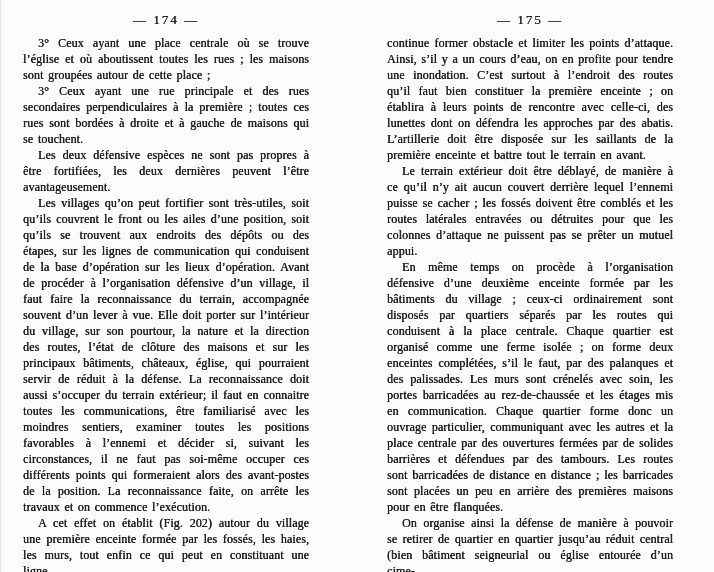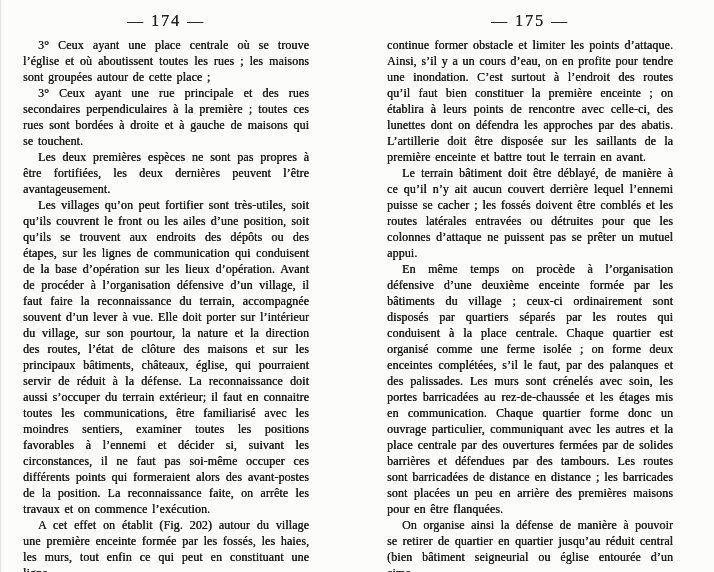--- a/index.html
+++ b/index.html
@@ -28,21 +28,21 @@
   }
   .page-inner {
     position: absolute;
     top: 12px;
     width: 286px;
   }
   .page-left .page-inner  { left: 23px; }
   .page-right .page-inner { left: 30px; }
   .page-header {
     text-align: center;
-    font-size: 16px;
+    font-size: 13px;
     letter-spacing: 2px;
     margin-bottom: 7px;
     color: #242424;
     text-shadow: 0.3px 0 0 currentColor;
   }
   .page-body p {
     margin: 0;
     font-size: 12px;
     line-height: 16px;
     text-align: justify;
@@ -70,32 +70,32 @@
 <div class="scan-edge"></div>
 
 <div class="spread">
 
   <div class="page page-left">
     <div class="page-inner">
       <div class="page-header">—  174  —</div>
       <div class="page-body">
         <p class="indent">3° Ceux ayant une place centrale où se trouve l’église et où aboutissent toutes les rues ; les maisons sont groupées autour de cette place ;</p>
         <p class="indent">3° Ceux ayant une rue principale et des rues secondaires perpendiculaires à la première ; toutes ces rues sont bordées à droite et à gauche de maisons qui se touchent.</p>
-        <p class="indent">Les deux premières espèces ne sont pas propres à être fortifiées, les deux dernières peuvent l’être avantageusement.</p>
+        <p class="indent">Les deux défensive espèces ne sont pas propres à être fortifiées, les deux dernières peuvent l’être avantageusement.</p>
         <p class="indent">Les villages qu’on peut fortifier sont très-utiles, soit qu’ils couvrent le front ou les ailes d’une position, soit qu’ils se trouvent aux endroits des dépôts ou des étapes, sur les lignes de communication qui conduisent de la base d’opération sur les lieux d’opération. Avant de procéder à l’organisation défensive d’un village, il faut faire la reconnaissance du terrain, accompagnée souvent d’un lever à vue. Elle doit porter sur l’intérieur du village, sur son pourtour, la nature et la direction des routes, l’état de clôture des maisons et sur les principaux bâtiments, châteaux, église, qui pourraient servir de réduit à la défense. La reconnaissance doit aussi s’occuper du terrain extérieur; il faut en connaitre toutes les communications, être familiarisé avec les moindres sentiers, examiner toutes les positions favorables à l’ennemi et décider si, suivant les circonstances, il ne faut pas soi-même occuper ces différents points qui formeraient alors des avant-postes de la position. La reconnaissance faite, on arrête les travaux et on commence l’exécution.</p>
         <p class="indent">A cet effet on établit (Fig. 202) autour du village une première enceinte formée par les fossés, les haies, les murs, tout enfin ce qui peut en constituant une ligne</p>
       </div>
     </div>
   </div>
 
   <div class="page page-right">
     <div class="page-inner">
       <div class="page-header">—  175  —</div>
       <div class="page-body">
         <p class="no-indent">continue former obstacle et limiter les points d’attaque. Ainsi, s’il y a un cours d’eau, on en profite pour tendre une inondation. C’est surtout à l’endroit des routes qu’il faut bien constituer la première enceinte ; on établira à leurs points de rencontre avec celle-ci, des lunettes dont on défendra les approches par des abatis. L’artillerie doit être disposée sur les saillants de la première enceinte et battre tout le terrain en avant.</p>
-        <p class="indent">Le terrain bâtiment doit être déblayé, de manière à ce qu’il n’y ait aucun couvert derrière lequel l’ennemi puisse se cacher ; les fossés doivent être comblés et les routes latérales entravées ou détruites pour que les colonnes d’attaque ne puissent pas se prêter un mutuel appui.</p>
+        <p class="indent">Le terrain extérieur doit être déblayé, de manière à ce qu’il n’y ait aucun couvert derrière lequel l’ennemi puisse se cacher ; les fossés doivent être comblés et les routes latérales entravées ou détruites pour que les colonnes d’attaque ne puissent pas se prêter un mutuel appui.</p>
         <p class="indent">En même temps on procède à l’organisation défensive d’une deuxième enceinte formée par les bâtiments du village ; ceux-ci ordinairement sont disposés par quartiers séparés par les routes qui conduisent à la place centrale. Chaque quartier est organisé comme une ferme isolée ; on forme deux enceintes complétées, s’il le faut, par des palanques et des palissades. Les murs sont crénelés avec soin, les portes barricadées au rez-de-chaussée et les étages mis en communication. Chaque quartier forme donc un ouvrage particulier, communiquant avec les autres et la place centrale par des ouvertures fermées par de solides barrières et défendues par des tambours. Les routes sont barricadées de distance en distance ; les barricades sont placées un peu en arrière des premières maisons pour en être flanquées.</p>
         <p class="indent">On organise ainsi la défense de manière à pouvoir se retirer de quartier en quartier jusqu’au réduit central (bien bâtiment seigneurial ou église entourée d’un cime-</p>
       </div>
     </div>
   </div>
 
 </div>
 
 </body></html>

